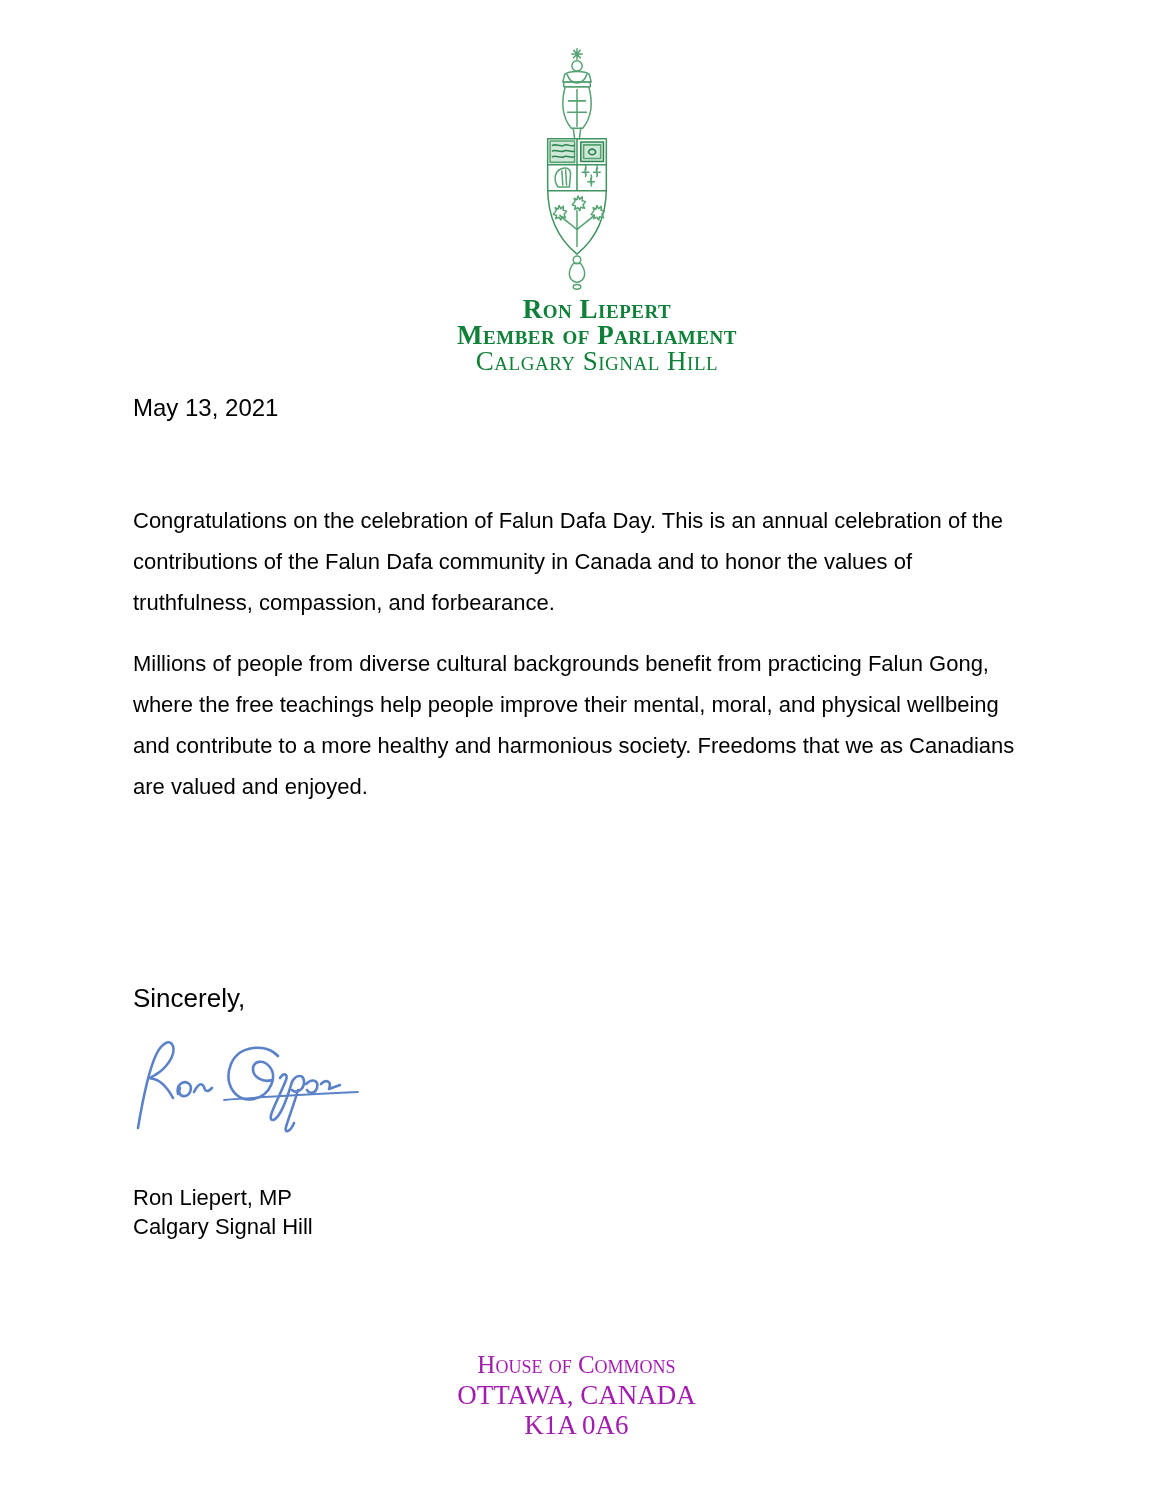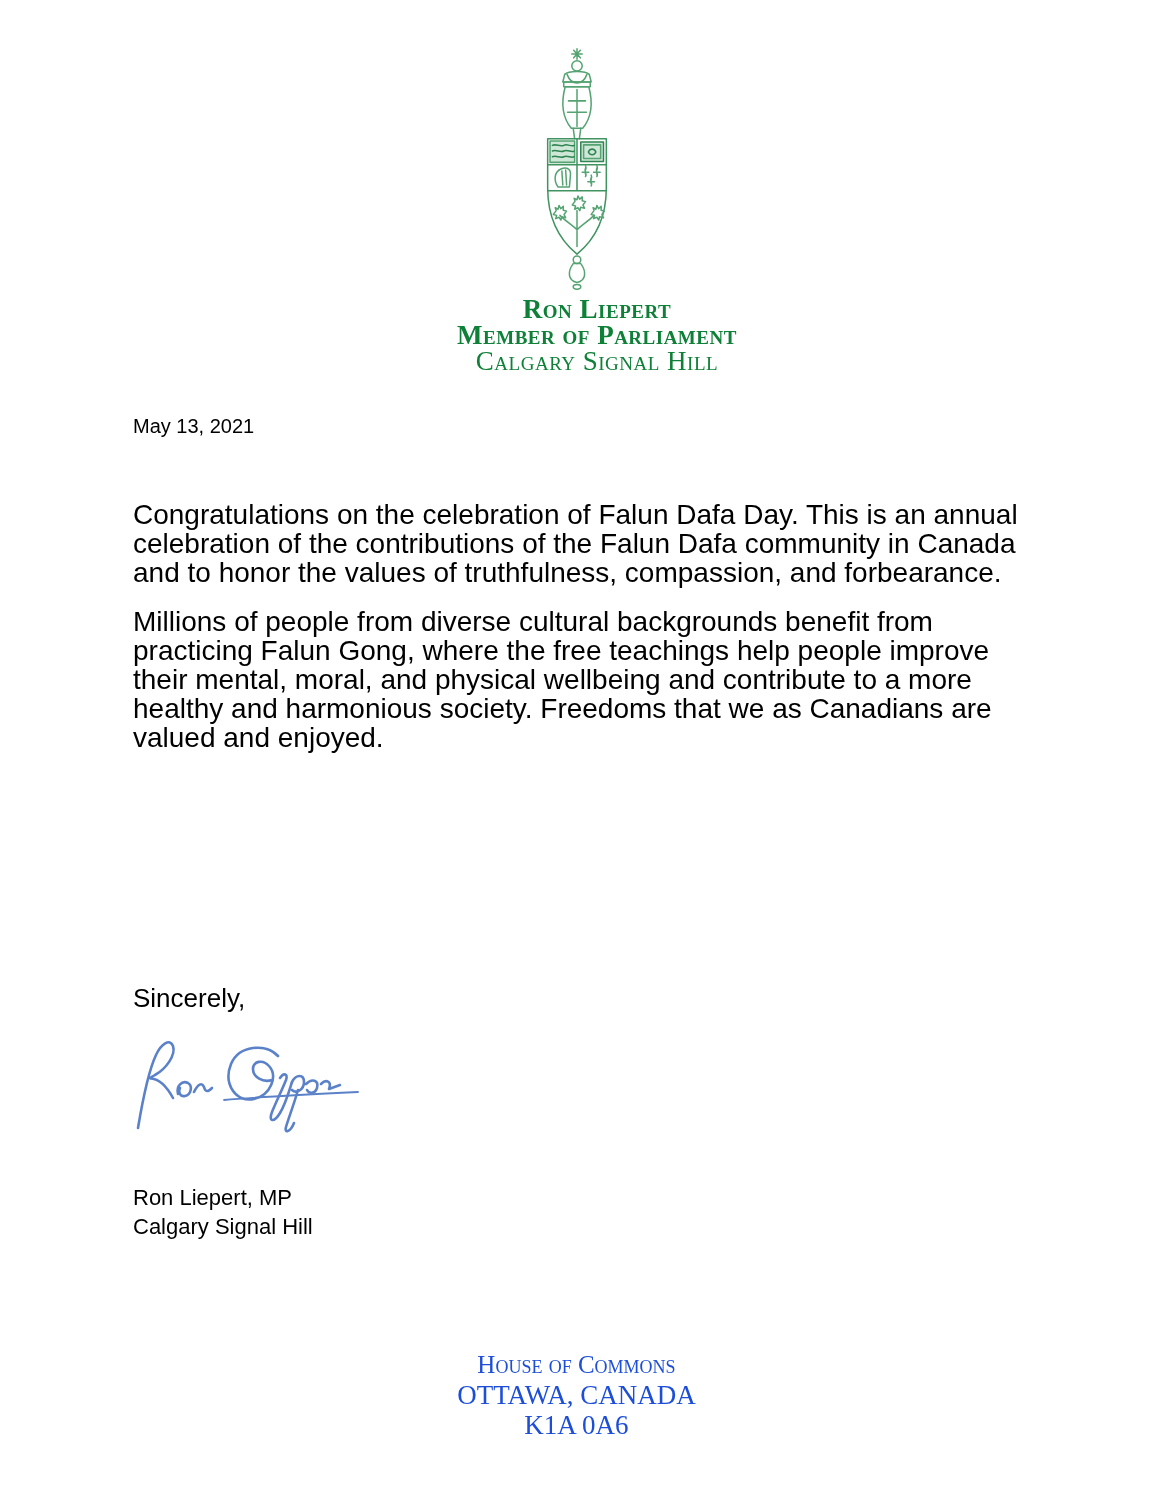--- a/index.html
+++ b/index.html
@@ -38,29 +38,29 @@
   }
   .mp-riding{
     font-variant:small-caps;
     font-weight:normal;
     font-size:27px;
     letter-spacing:0.5px;
   }
   
   .date{
     position:absolute;
-    top:415px; left:133px;
-    font-size:20px;
+    top:394px; left:133px;
+    font-size:24px;
   }
   .body-text{
     position:absolute;
     top:500px; left:133px;
     width:902px;
-    font-size:28px;
-    line-height:29px;
+    font-size:22px;
+    line-height:41px;
   }
   .body-text p{ margin:0 0 20px 0; }
   .closing{
     position:absolute;
     top:983px; left:133px;
     font-size:26px;
   }
   .signature{
     position:absolute;
     top:1022px; left:126px;
@@ -183,19 +183,19 @@
         </g>
       </svg>
     </span>
   </div>
 
   <div class="signer">
     <div>Ron Liepert, MP</div>
     <div>Calgary Signal Hill</div>
   </div>
 
-  <div class="footer" style="color:#1d4ed8;">
+  <div class="footer" style="color:#a21caf;">
     <div class="footer-line1">House of Commons</div>
     <div class="footer-line2">OTTAWA, CANADA</div>
     <div class="footer-line3">K1A 0A6</div>
   </div>
 
 </div>
 
 </body></html>

